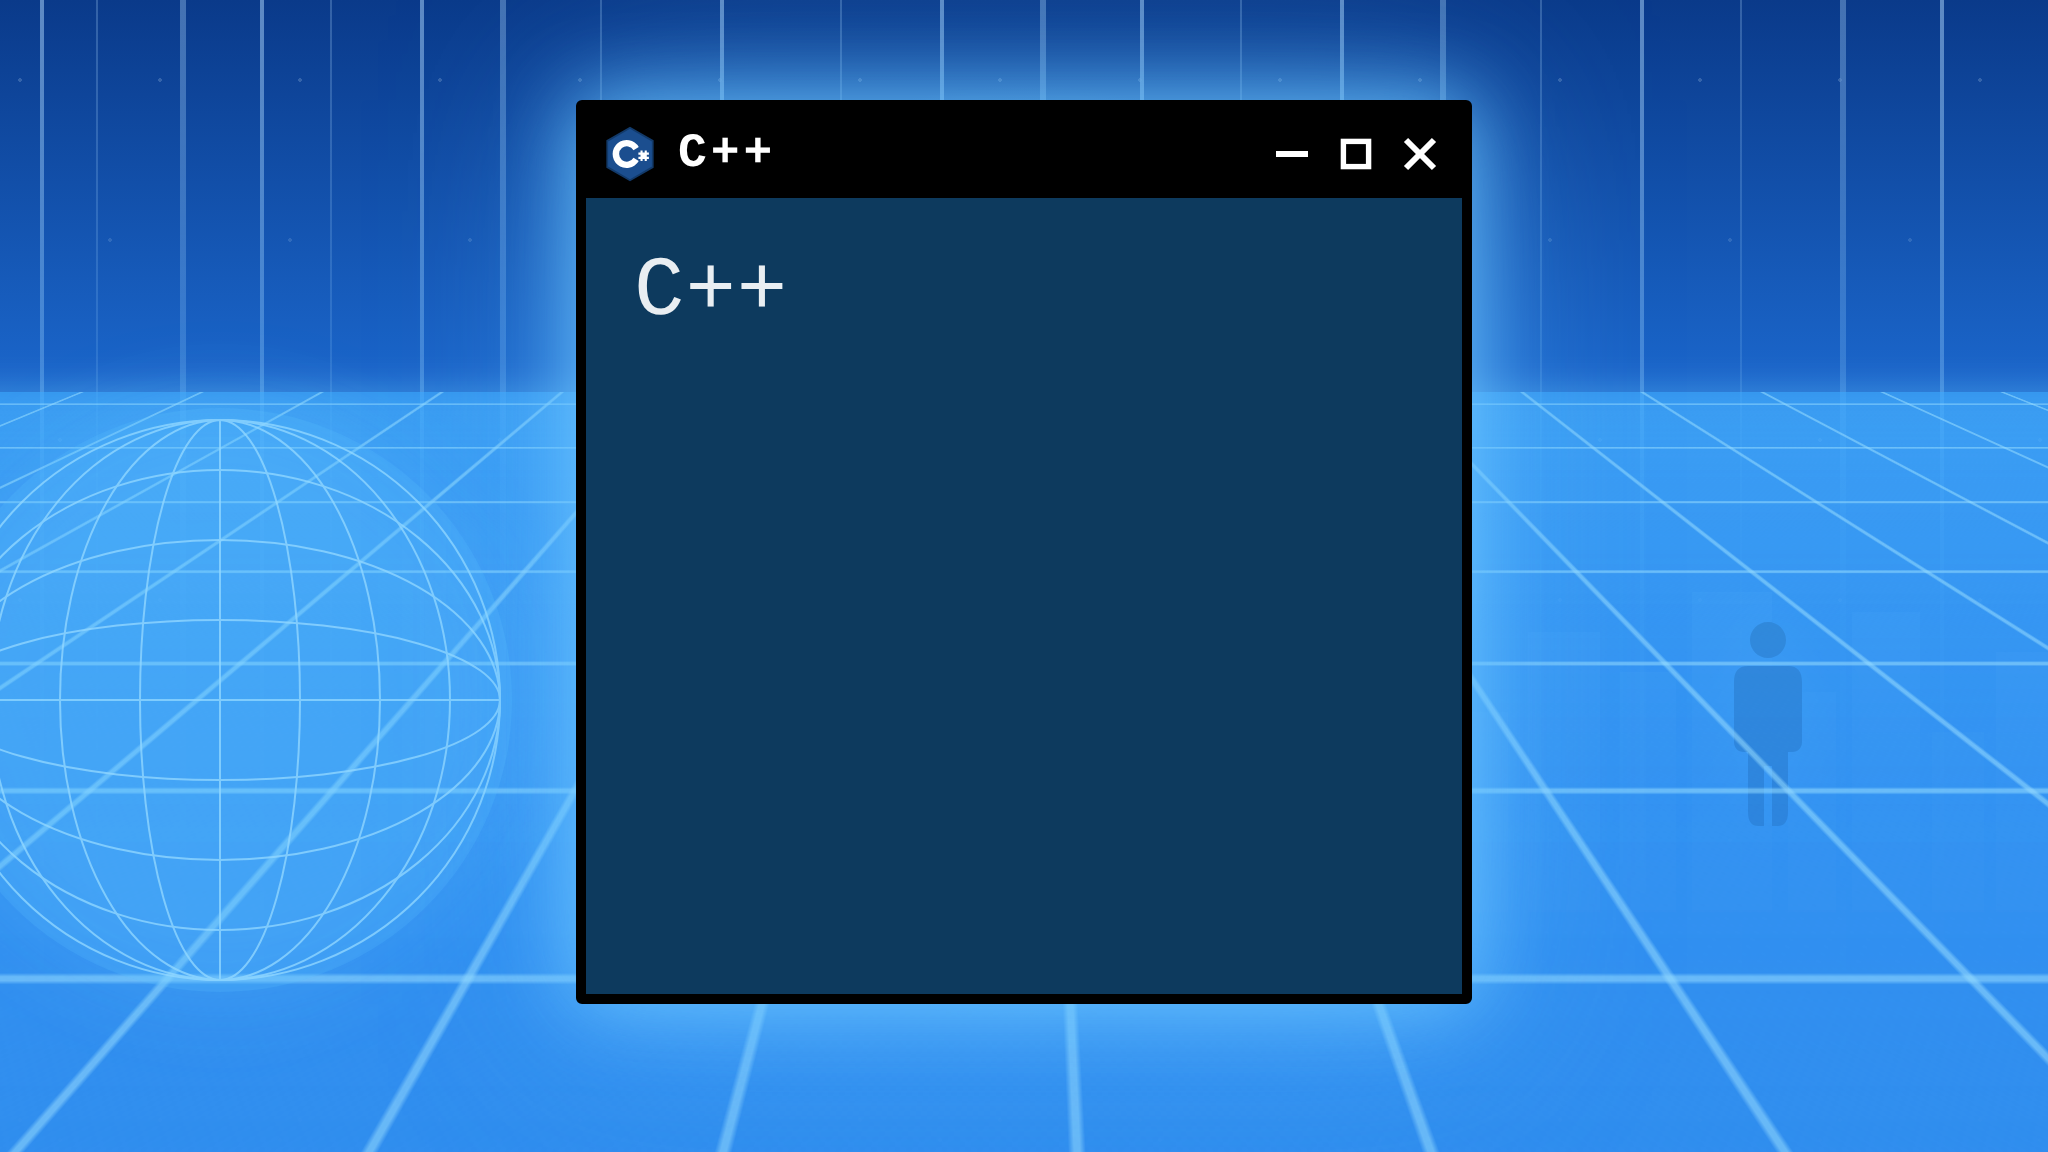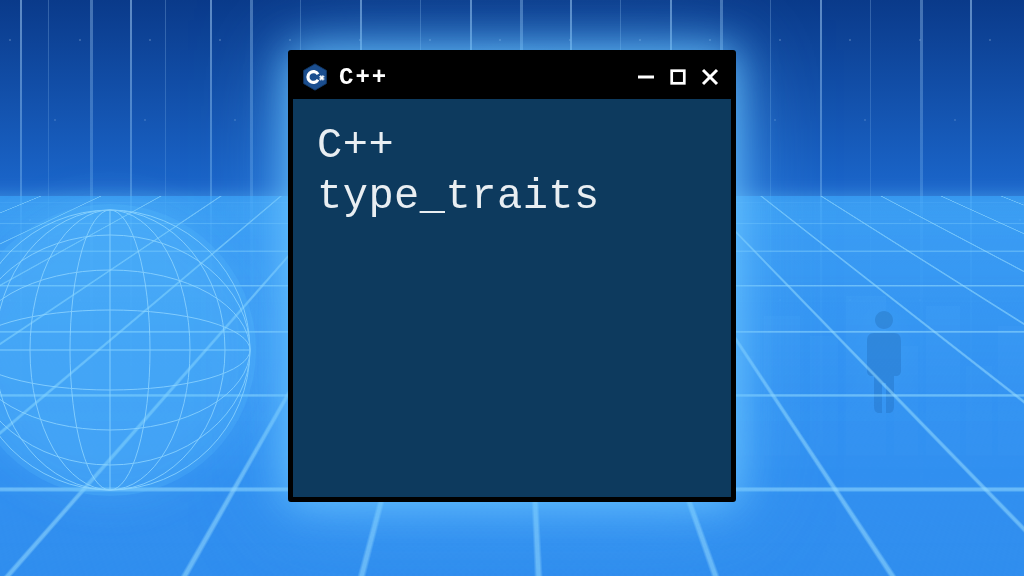--- a/index.html
+++ b/index.html
@@ -238,16 +238,15 @@
         <span class="wc">
           <svg viewBox="0 0 20 20" width="20" height="20">
               <line x1="3" y1="3" x2="17" y2="17"></line>
               <line x1="17" y1="3" x2="3" y2="17"></line>
             </svg>
         </span>
       </div>
     </div>
     <div class="content">
       <div class="line">C++</div>
-      <div class="line">type_traits</div>
     </div>
   </div>
 </div>
 
 </body></html>

